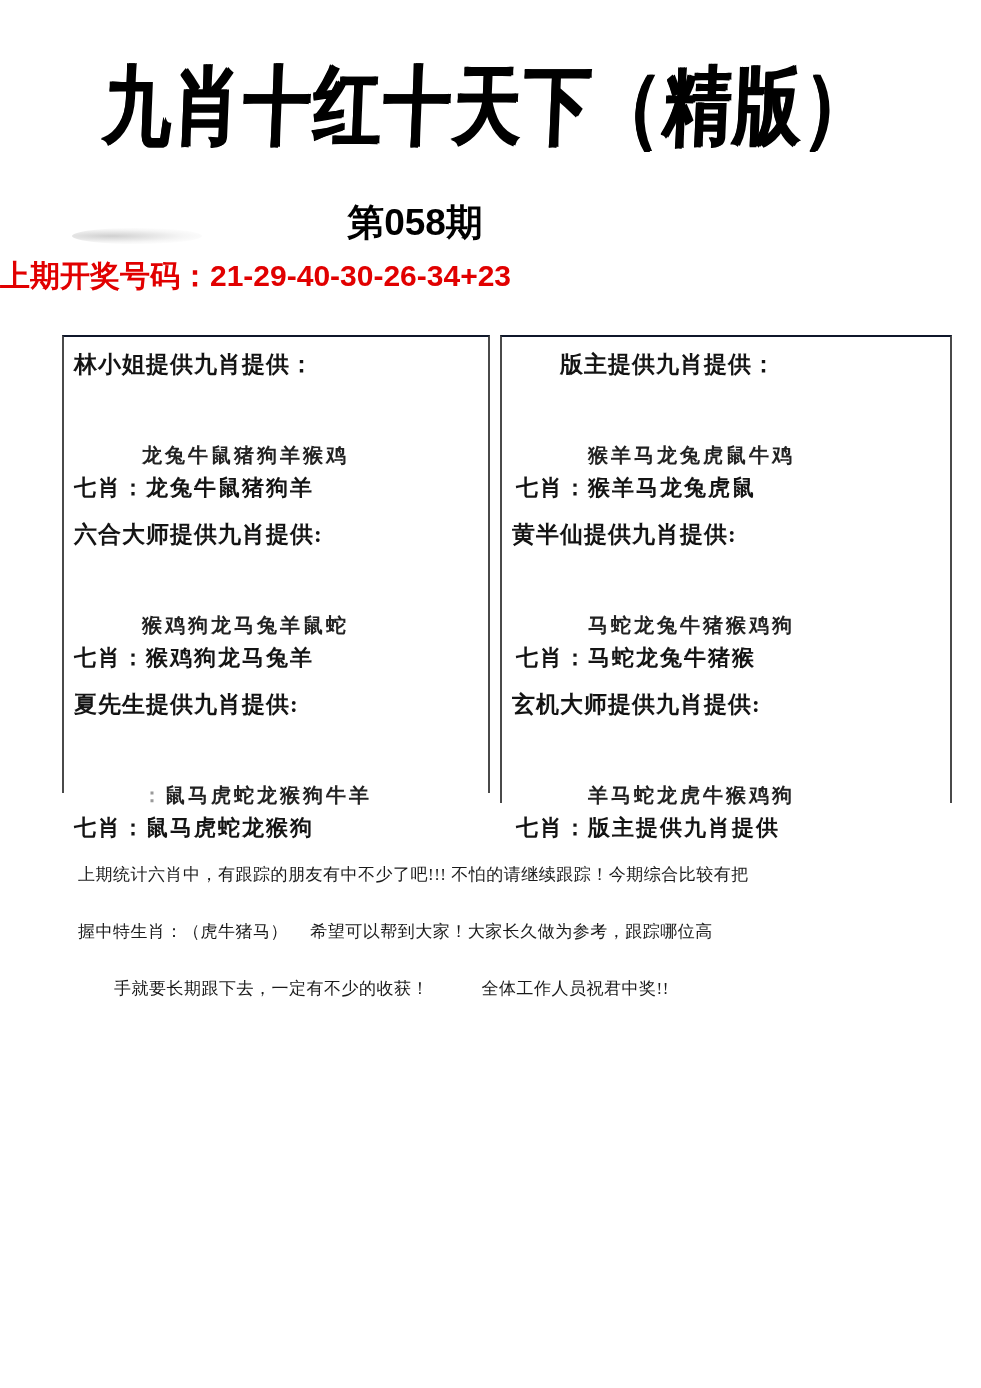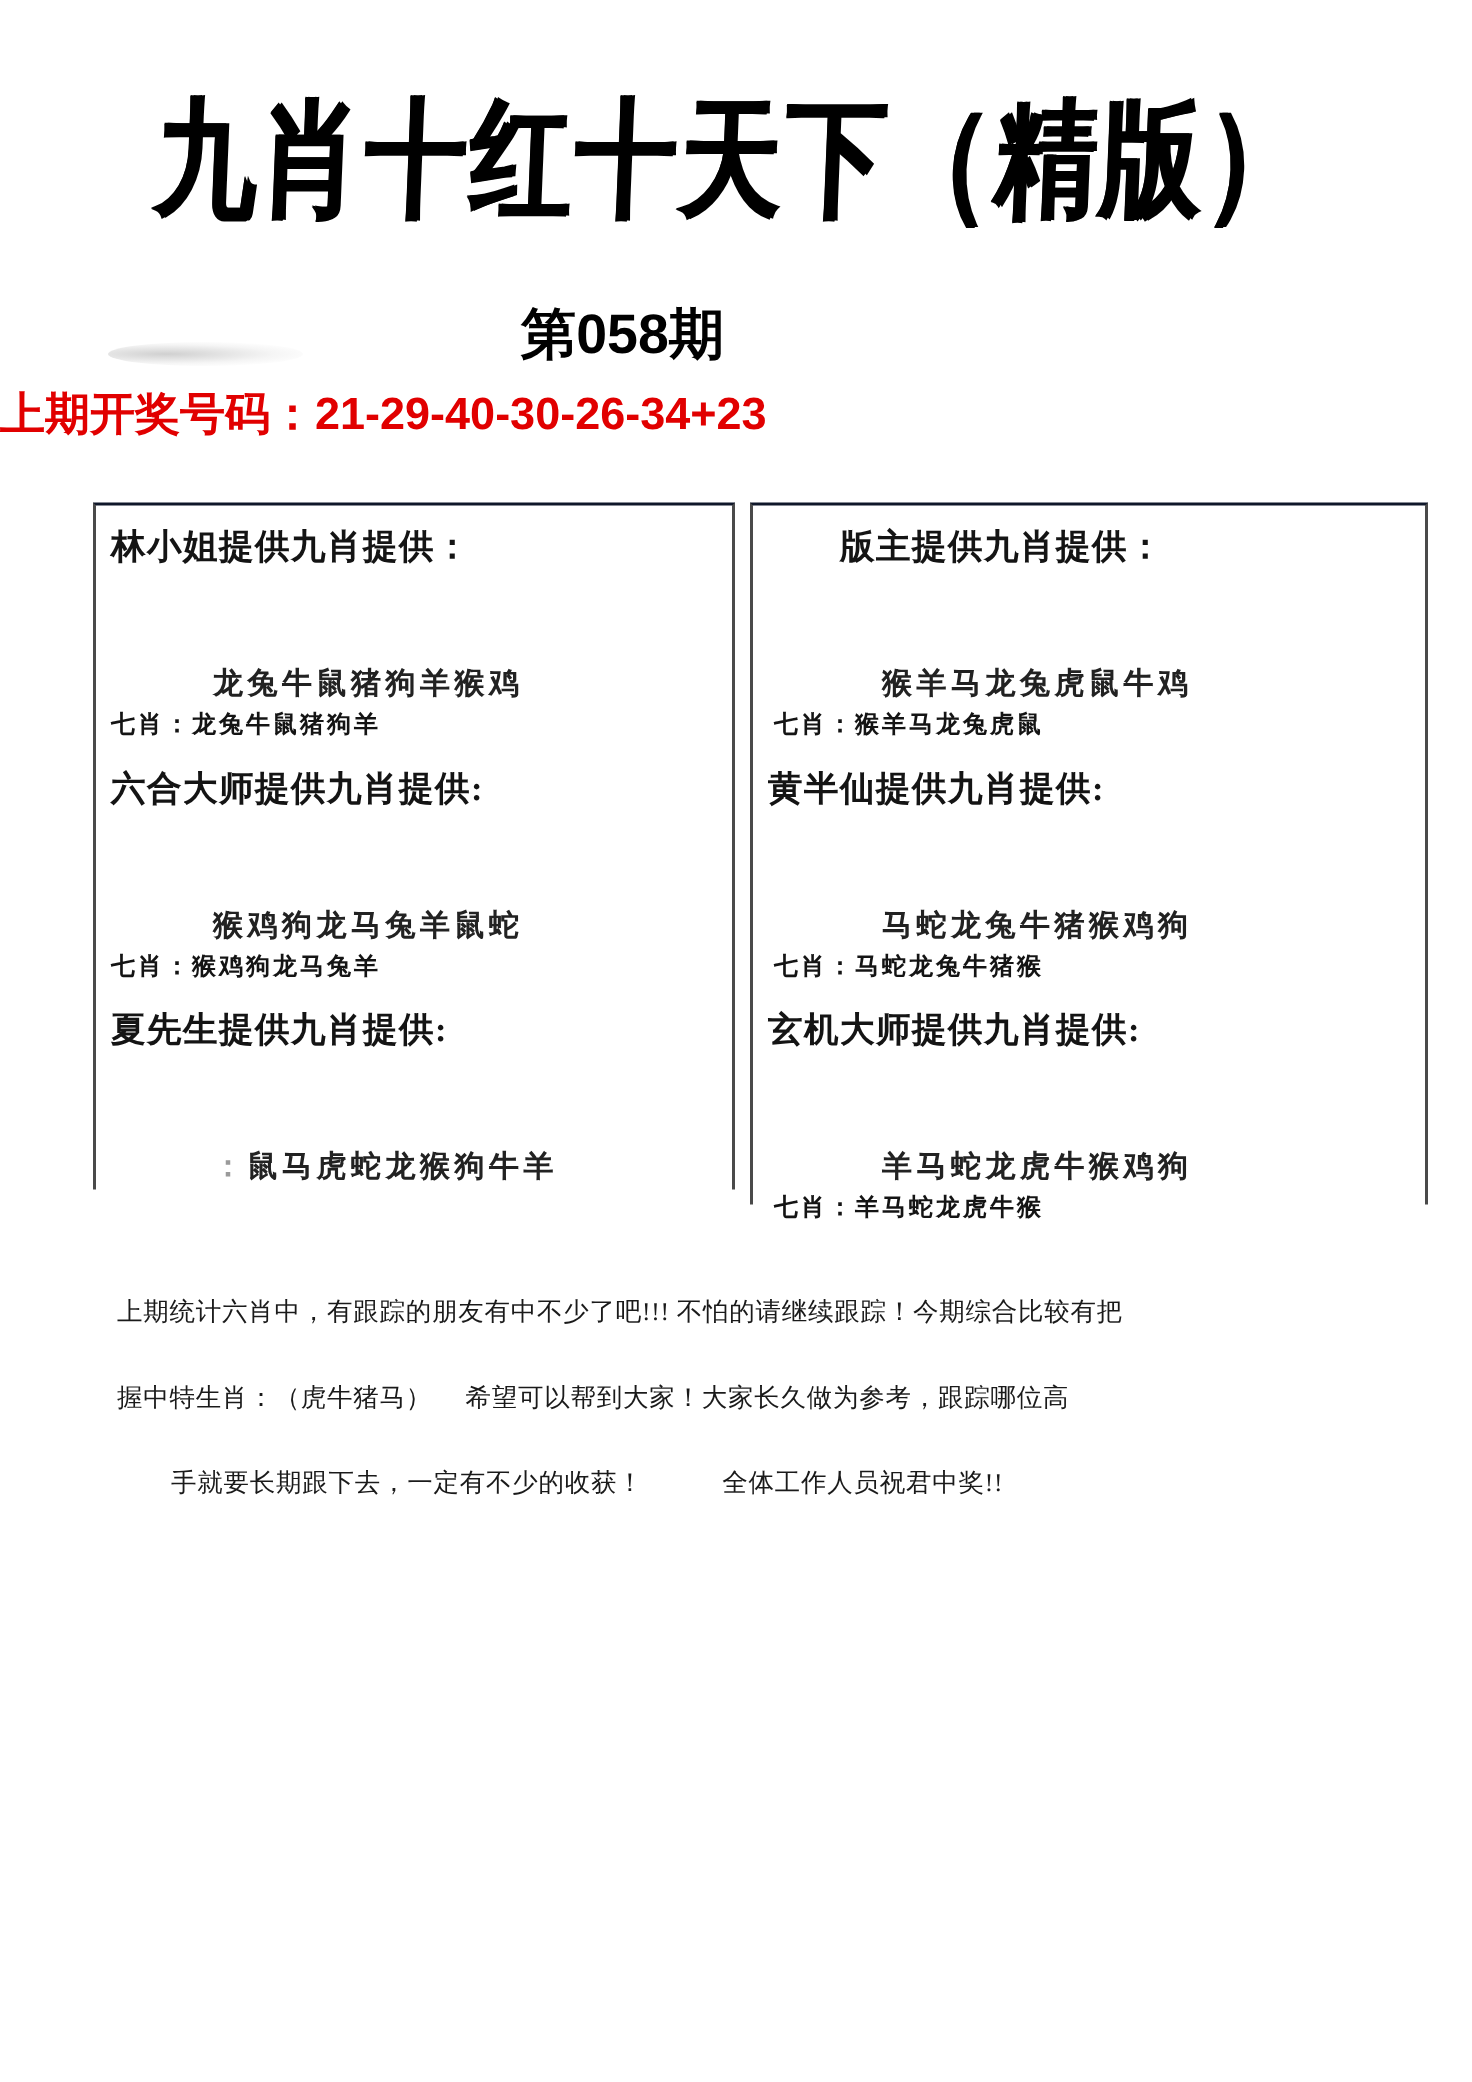--- a/index.html
+++ b/index.html
@@ -71,21 +71,21 @@
     font-size: 20px; font-weight: bold; color: #222;
     padding-left: 78px;
     margin-bottom: 4px;
     letter-spacing: 3px;
     white-space: nowrap;
   }
   .panel-right .nine-line { padding-left: 86px; }
   .nine-prefix { color: #9a9a9a; }
 
   .seven-line {
-    font-size: 16px; font-weight: bold; color: #141414;
+    font-size: 22px; font-weight: bold; color: #141414;
     padding-left: 10px;
     margin-bottom: 16px;
     letter-spacing: 2px;
     white-space: nowrap;
   }
   .panel-right .seven-line { padding-left: 14px; }
 
   
   .footer {
     position: absolute; top: 846px; left: 78px; width: 838px;
@@ -116,38 +116,39 @@
     <div class="seven-line">七肖：龙兔牛鼠猪狗羊</div>
   </div>
   <div class="section">
     <div class="provider">六合大师提供九肖提供:</div>
     <div class="nine-line">猴鸡狗龙马兔羊鼠蛇</div>
     <div class="seven-line">七肖：猴鸡狗龙马兔羊</div>
   </div>
   <div class="section">
     <div class="provider">夏先生提供九肖提供:</div>
     <div class="nine-line"><span class="nine-prefix">：</span><span>鼠马虎蛇龙猴狗牛羊</span></div>
+    <div class="seven-line">七肖：鼠马虎蛇龙猴狗</div>
   </div>
 </div>
 
 <div class="panel panel-right">
   <div class="section">
     <div class="provider indented">版主提供九肖提供：</div>
     <div class="nine-line">猴羊马龙兔虎鼠牛鸡</div>
     <div class="seven-line">七肖：猴羊马龙兔虎鼠</div>
   </div>
   <div class="section">
     <div class="provider">黄半仙提供九肖提供:</div>
     <div class="nine-line">马蛇龙兔牛猪猴鸡狗</div>
     <div class="seven-line">七肖：马蛇龙兔牛猪猴</div>
   </div>
   <div class="section">
     <div class="provider">玄机大师提供九肖提供:</div>
     <div class="nine-line">羊马蛇龙虎牛猴鸡狗</div>
-    <div class="seven-line">七肖：羊马蛇龙虎牛猴</div>
+    <div class="seven-line">七肖：版主提供九肖提供</div>
   </div>
 </div>
 
 <div class="footer">
   <div class="footer-line">上期统计六肖中，有跟踪的朋友有中不少了吧!!! 不怕的请继续跟踪！今期综合比较有把</div>
   <div class="footer-line">握中特生肖：（虎牛猪马）　 希望可以帮到大家！大家长久做为参考，跟踪哪位高</div>
   <div class="footer-line indent">手就要长期跟下去，一定有不少的收获！　　　全体工作人员祝君中奖!!</div>
 </div>
 
 </body></html>

